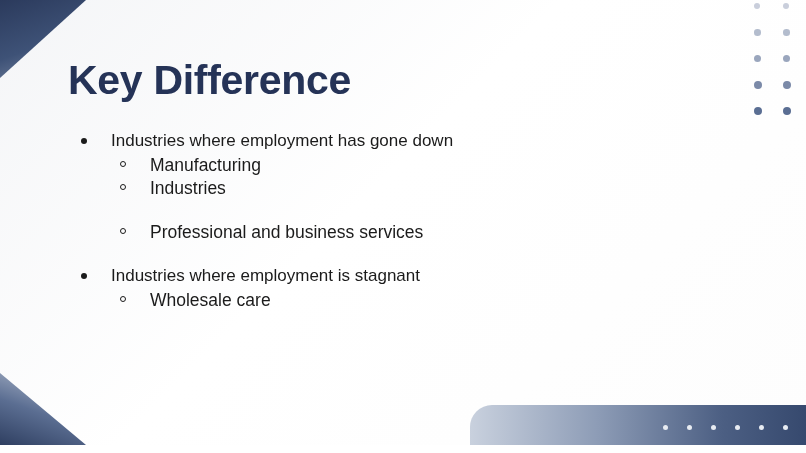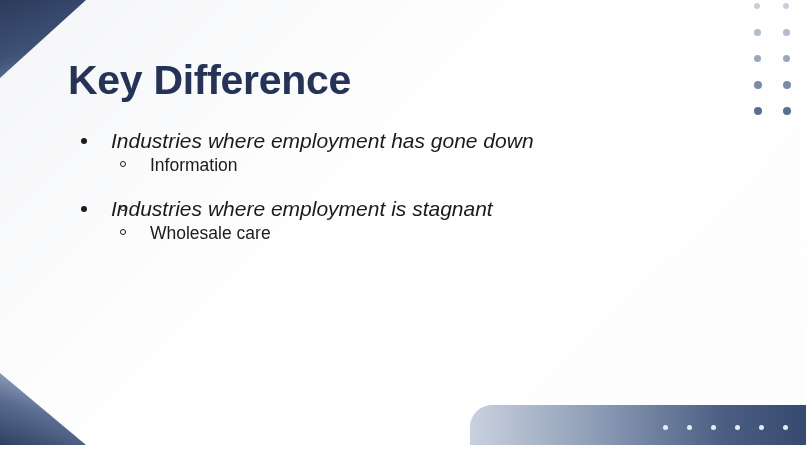--- a/index.html
+++ b/index.html
@@ -125,26 +125,25 @@
 
   .group {
     margin-bottom: 22px;
   }
   .group:last-child {
     margin-bottom: 15px;
   }
 
   .bullet-l1 {
     position: relative;
-    font-size: 21px;
+    font-size: 17px;
     line-height: 22px;
     padding-left: 43px;
     margin-bottom: 2px;
     color: #1b1b1b;
-    font-style: italic;
   }
   .bullet-l1 .marker {
     position: absolute;
     left: 13px;
     top: 8px;
     width: 6px;
     height: 6px;
     background: #1b1b1b;
     border-radius: 50%;
   }
@@ -208,27 +207,32 @@
 
   <div class="content">
 
     <div class="group">
       <div class="bullet-l1">
         <span class="marker"></span>
         <span>Industries where employment has gone down</span>
       </div>
       <div class="bullet-l2">
         <span class="marker"></span>
-        <span>Information</span>
+        <span>Manufacturing</span>
+      </div>
+      <div class="bullet-l2">
+        <span class="marker"></span>
+        <span>Industries</span>
       </div>
     </div>
 
     <div class="group">
       <div class="bullet-l2">
         <span class="marker"></span>
+        <span>Professional and business services</span>
       </div>
     </div>
 
     <div class="group">
       <div class="bullet-l1">
         <span class="marker"></span>
         <span>Industries where employment is stagnant</span>
       </div>
       <div class="bullet-l2">
         <span class="marker"></span>

